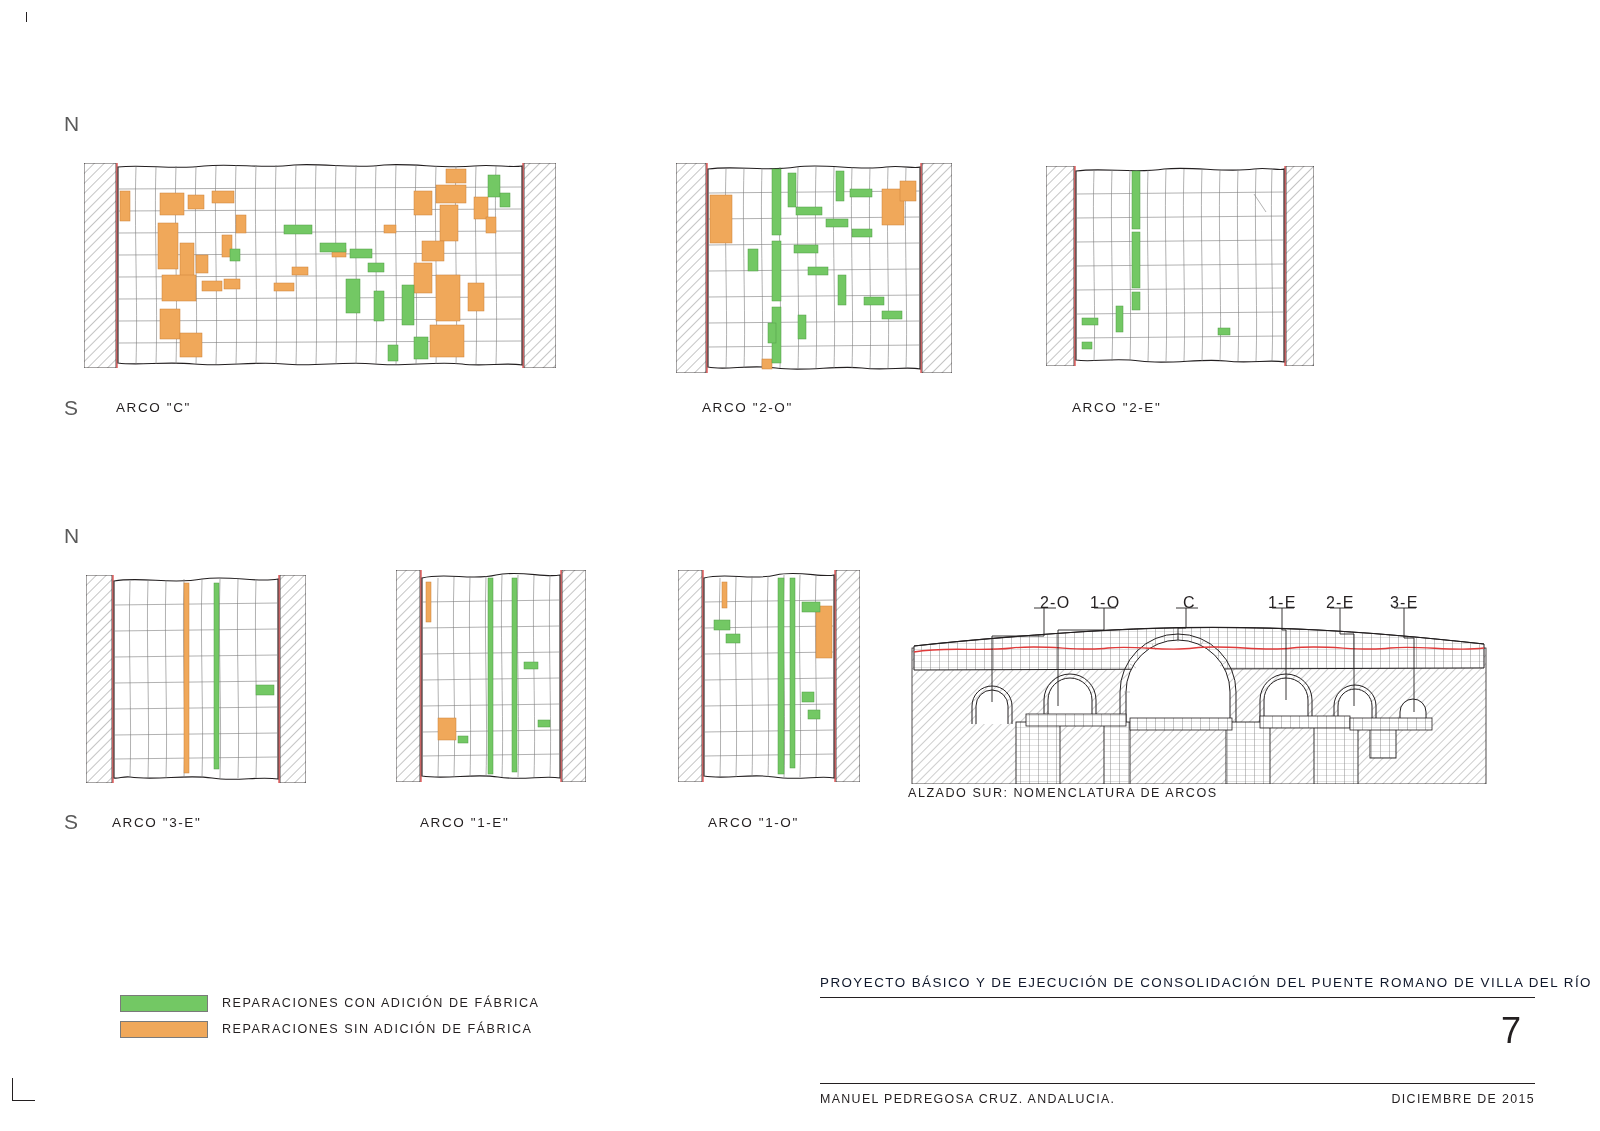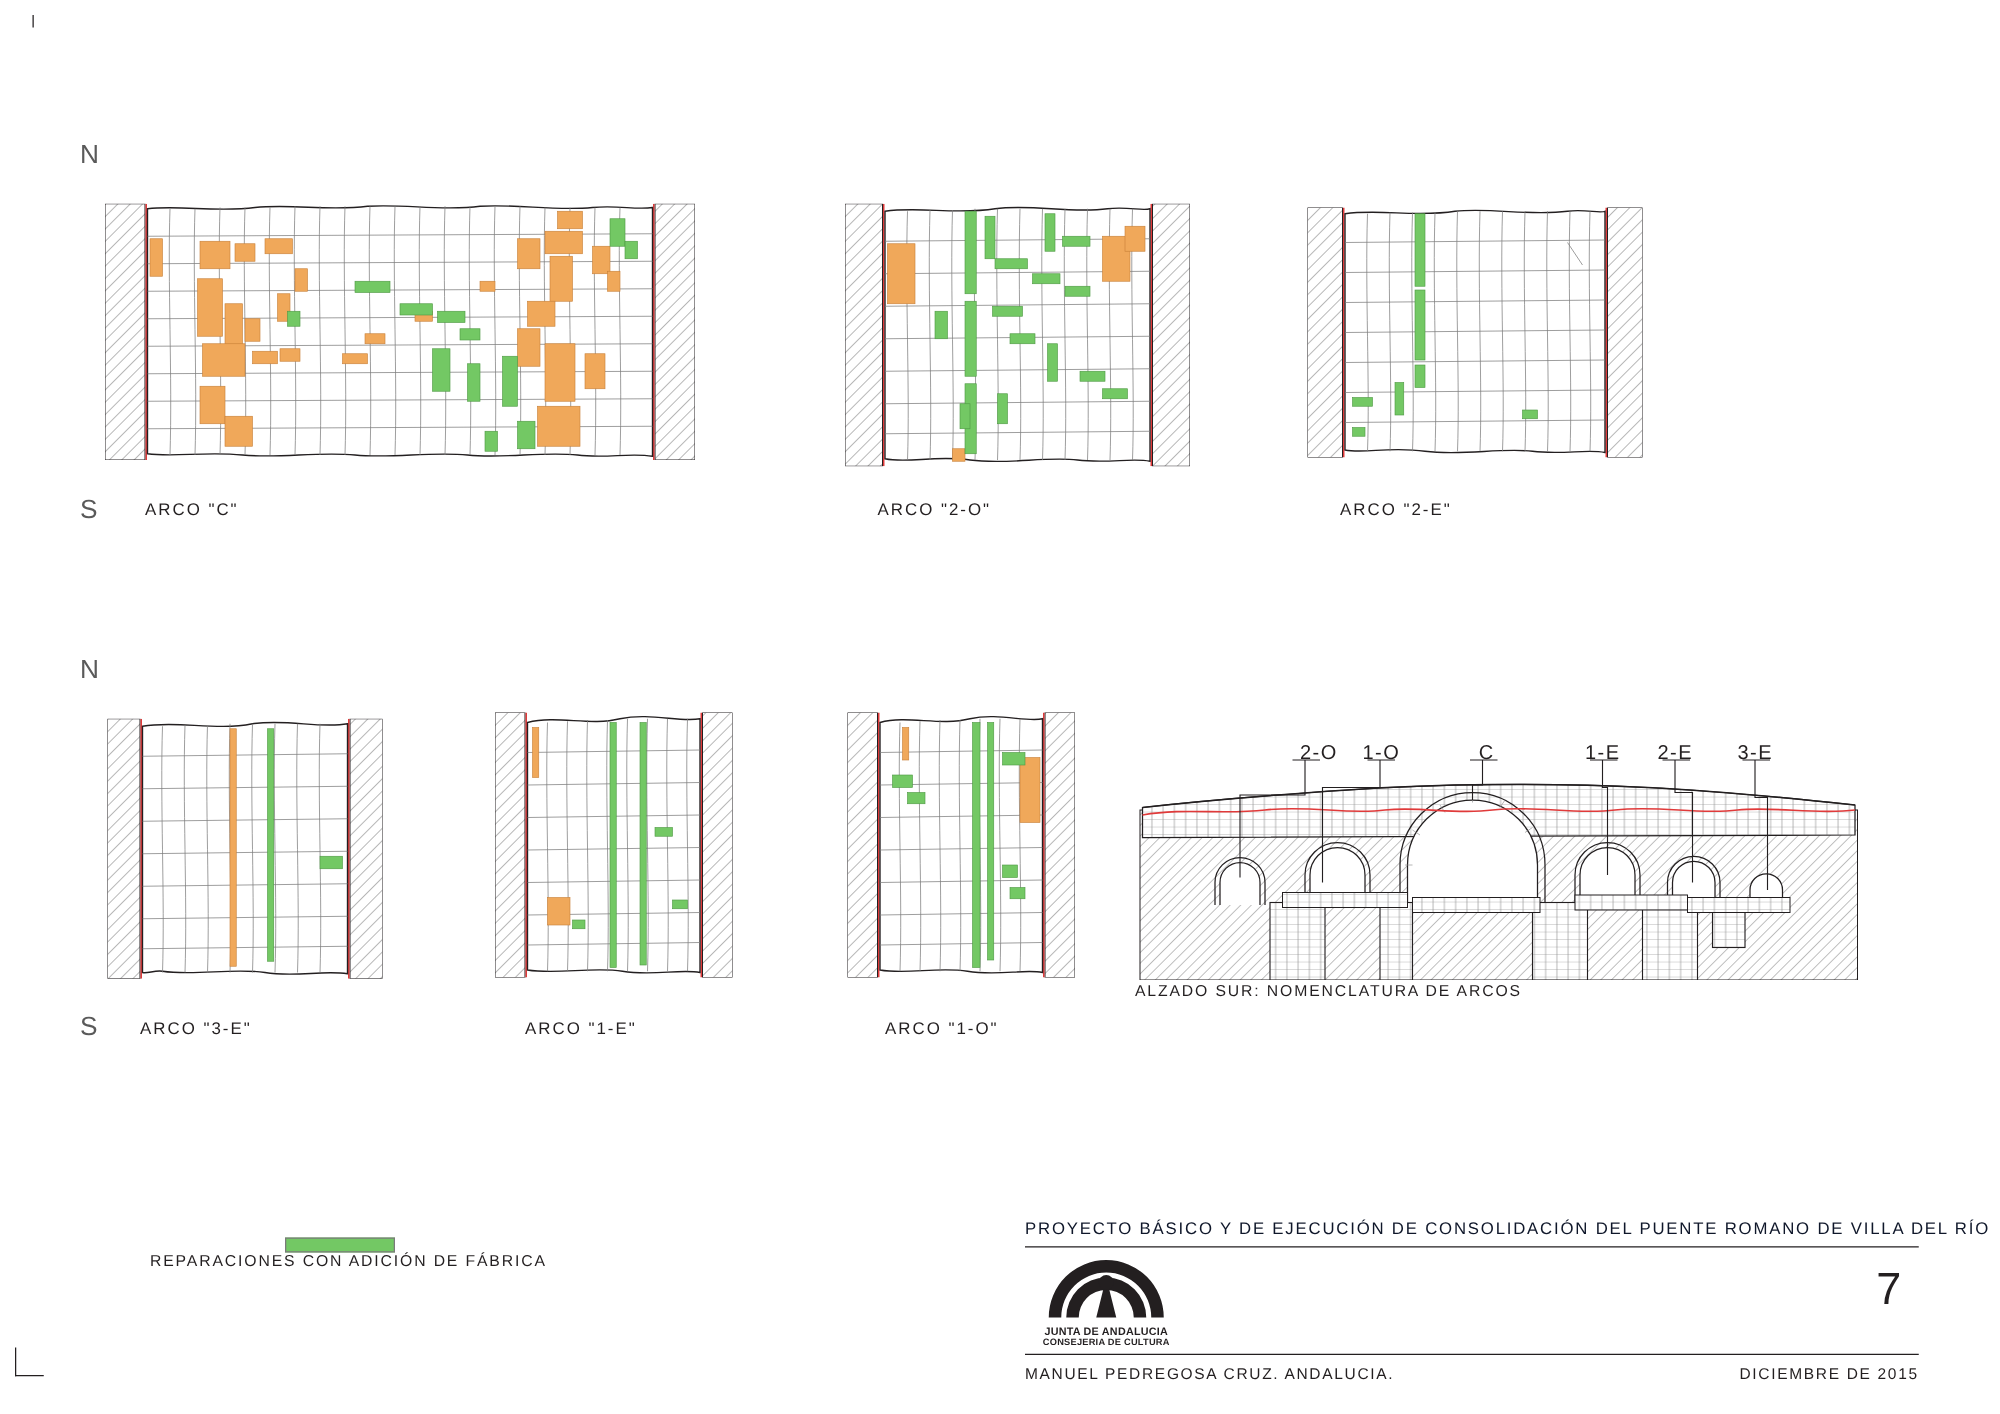--- a/index.html
+++ b/index.html
@@ -12,21 +12,21 @@
 
   .compass{position:absolute;font-size:21px;letter-spacing:1px;color:#5a5a5a;font-family:"Liberation Sans",sans-serif;}
 
   .arc-label{position:absolute;font-size:13.5px;letter-spacing:1.6px;color:#231f20;white-space:nowrap;}
 
   .panel{position:absolute;}
   .panel svg{display:block;}
 
   
   .legend{position:absolute;left:120px;top:990px;}
-  .legend-row{display:flex;align-items:center;height:26px;flex-direction:column;}
+  .legend-row{display:flex;align-items:center;height:26px;}
   .legend-swatch{width:86px;height:15px;margin-right:14px;border:0.5px solid #7a7a7a;}
   .legend-text{font-size:12.6px;letter-spacing:1.5px;color:#231f20;white-space:nowrap;}
 
   
   .titleblock{position:absolute;left:820px;top:975px;width:715px;}
   .tb-title{font-size:13.4px;letter-spacing:1.45px;color:#0f172a;white-space:nowrap;}
   .tb-rule{height:1px;background:#231f20;margin-top:7px;}
   .tb-rule2{height:1px;background:#231f20;}
   .tb-body{position:relative;height:85px;}
   .tb-logo{position:absolute;left:10px;top:6px;width:110px;text-align:center;}
@@ -440,37 +440,31 @@
   <div class="arcname" style="left:1326px;top:594px;">2-E</div>
   <div class="arcname" style="left:1390px;top:594px;">3-E</div>
 
   <div class="elev-caption" style="left:908px;top:786px;">ALZADO SUR: NOMENCLATURA DE ARCOS</div>
 
   <div class="legend">
     <div class="legend-row">
       <div class="legend-swatch" style="background:#73c864;"></div>
       <div class="legend-text">REPARACIONES  CON  ADICIÓN  DE  FÁBRICA</div>
     </div>
+    <div class="legend-row">
+      <div class="legend-swatch" style="background:#f0a85a;"></div>
+      <div class="legend-text">REPARACIONES  SIN  ADICIÓN  DE  FÁBRICA</div>
+    </div>
   </div>
 
   <div class="titleblock">
     <div class="tb-title">PROYECTO  BÁSICO  Y  DE  EJECUCIÓN  DE  CONSOLIDACIÓN  DEL  PUENTE  ROMANO  DE  VILLA  DEL  RÍO</div>
     <div class="tb-rule"></div>
 
     <div class="tb-body">
-      <div class="tb-logo">
-        <svg width="104" height="52" viewBox="0 0 104 52">
-          <path d="M6,50 A46,46 0 0 1 98,50 L88,50 A36,36 0 0 0 16,50 Z" fill="#231f20"></path>
-          <path d="M20,50 A32,32 0 0 1 84,50 L74,50 A22,22 0 0 0 30,50 Z" fill="#231f20"></path>
-          <path d="M52,18 L60,50 L44,50 Z" fill="#231f20"></path>
-          <circle cx="52" cy="22" r="6" fill="#231f20"></circle>
-        </svg>
-        <div class="tb-logo-name">JUNTA DE ANDALUCIA</div>
-        <div class="tb-logo-sub">CONSEJERIA DE CULTURA</div>
-      </div>
 
 
       <div class="tb-sheet">7</div>
     </div>
 
     <div class="tb-rule2"></div>
     <div class="tb-footer">
       <div class="tb-foot-left">MANUEL  PEDREGOSA  CRUZ.  ANDALUCIA.</div>
       <div class="tb-foot-right">DICIEMBRE  DE  2015</div>
     </div>

